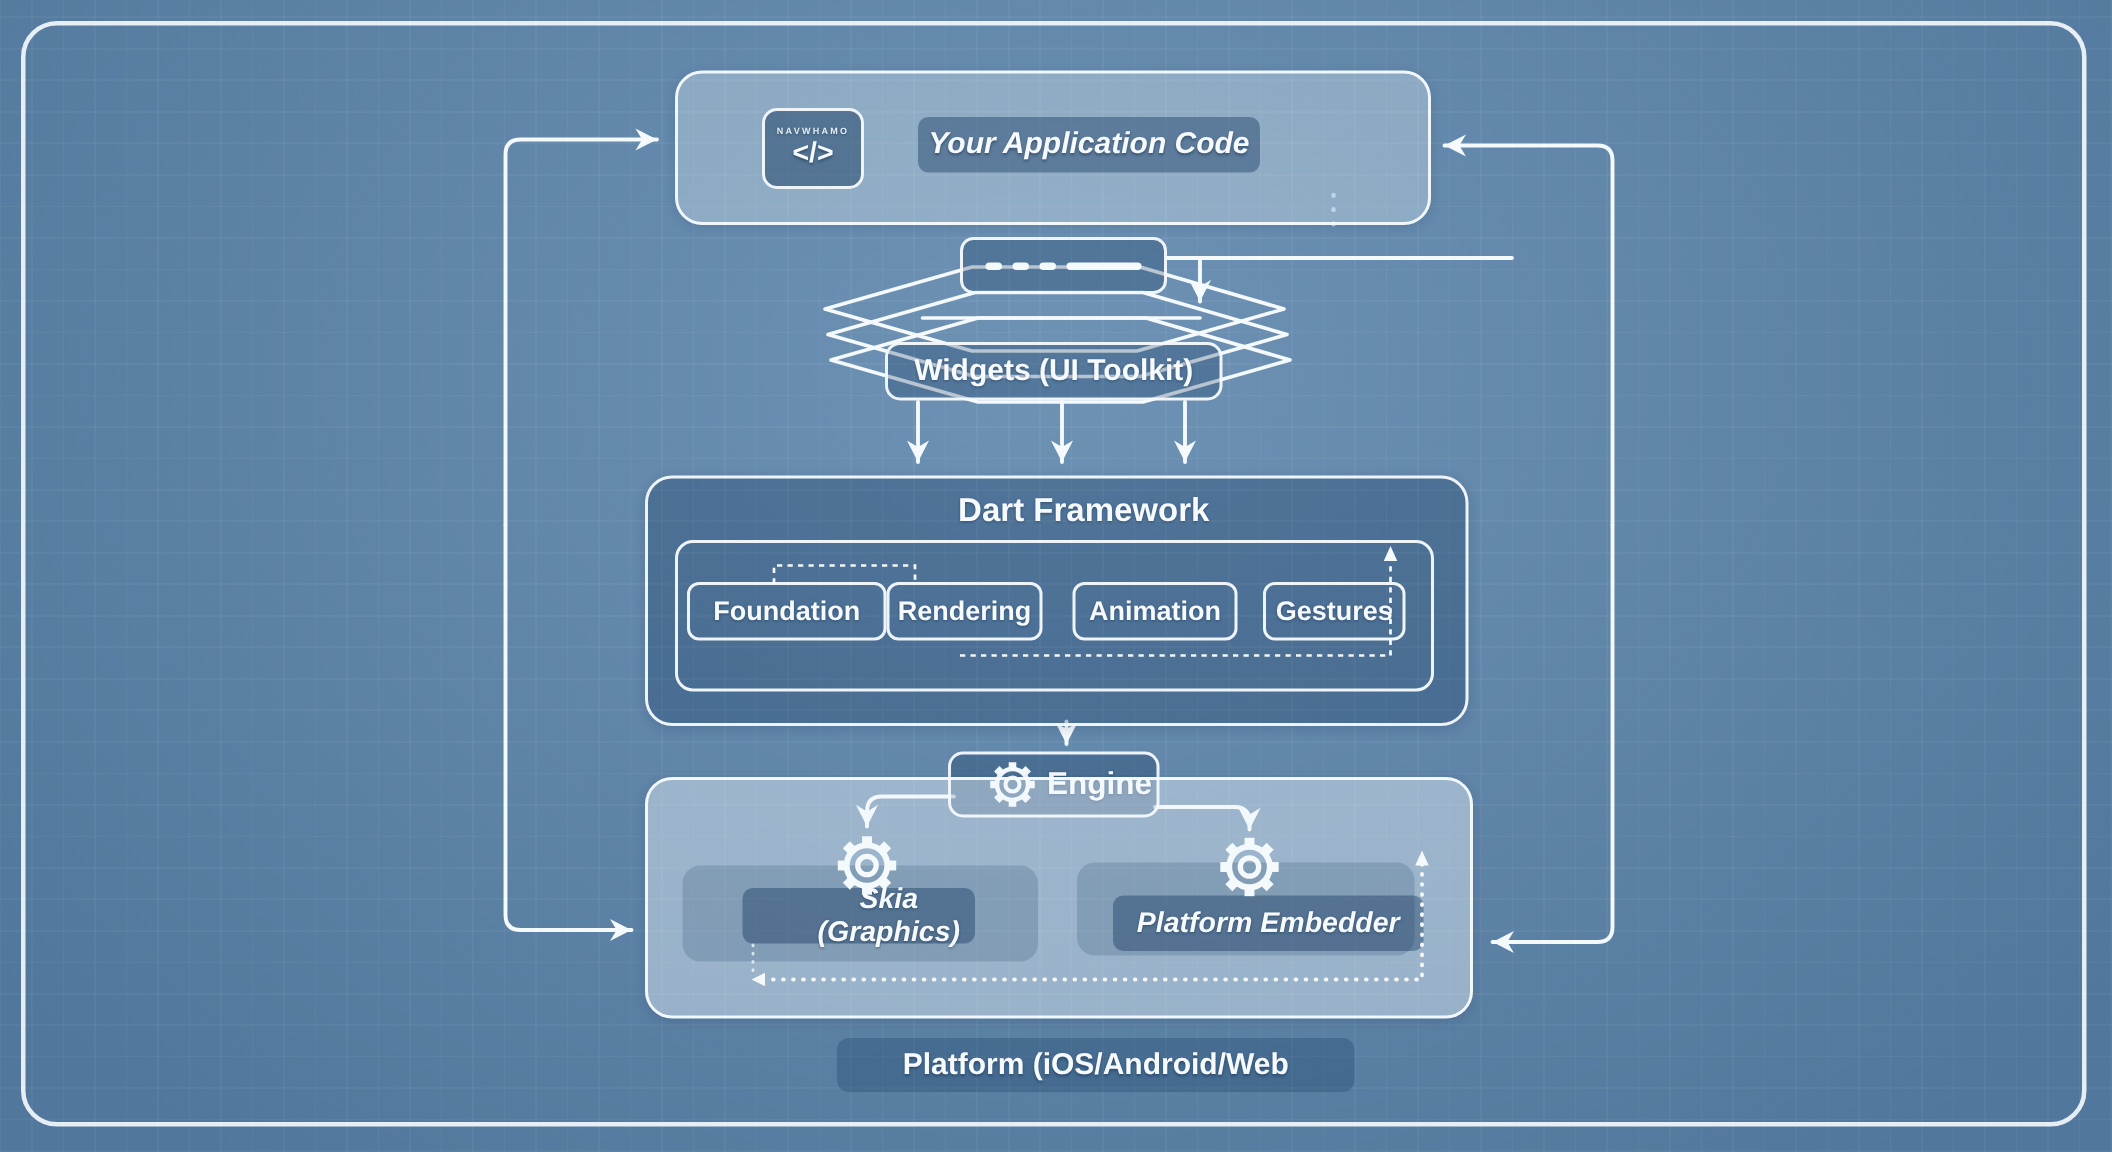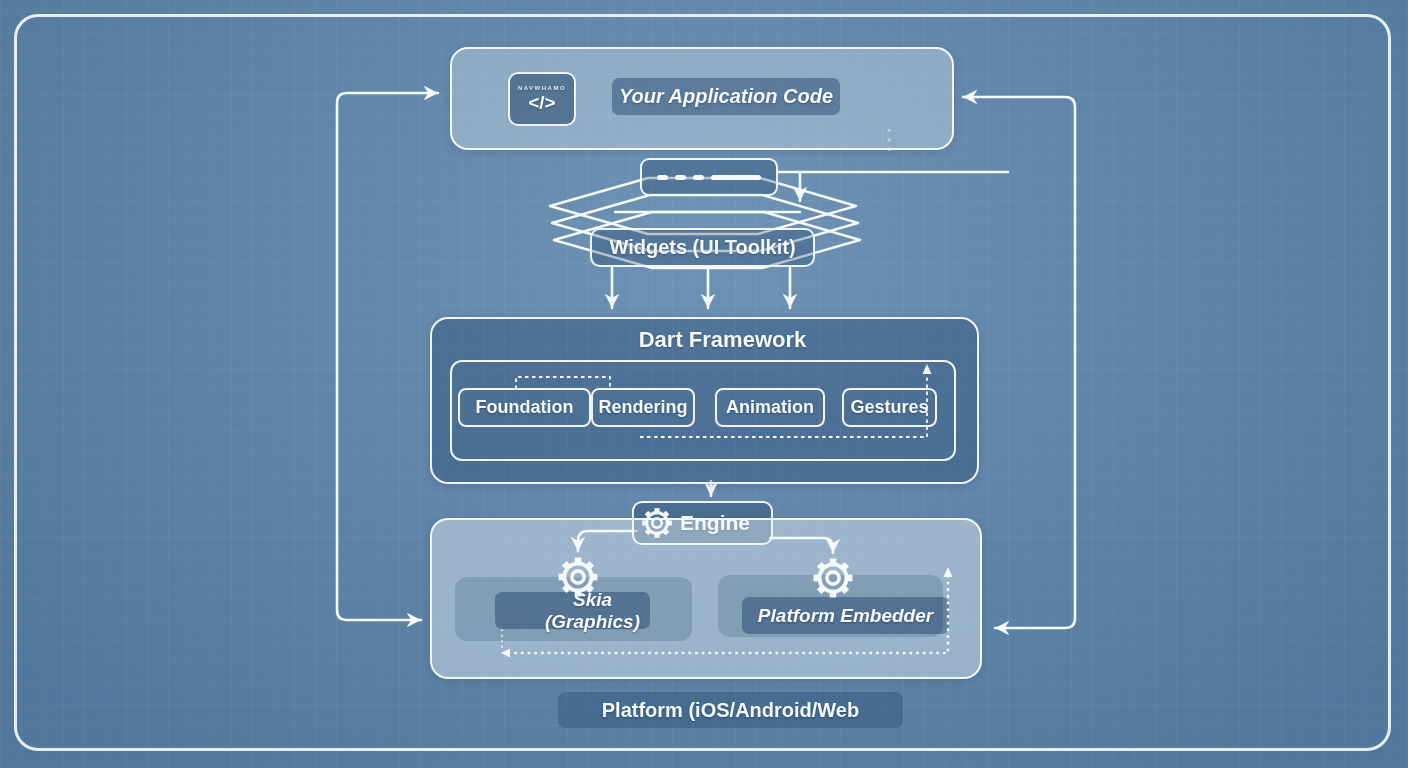--- a/index.html
+++ b/index.html
@@ -49,21 +49,21 @@
   #dart-inner{left:450px;top:360px;width:502px;height:97px;border-radius:12px;
     border:2px solid rgba(247,251,253,0.95);}
   .chip{top:388px;height:39px;border:2px solid rgba(247,251,253,0.95);
     border-radius:8px;font-size:18px;}
   #chip-foundation{left:458px;width:133px;}
   #chip-rendering{left:591px;width:104px;}
   #chip-animation{left:715px;width:110px;text-align:right;}
   #chip-gestures{left:842px;width:95px;}
 
   #engine-badge{left:632px;top:501px;width:141px;height:44px;border-radius:10px;
-    background:rgba(10,45,85,0.28);justify-content:flex-start;padding-left:5px;gap:5px;font-size:21px;}
+    background:rgba(10,45,85,0.28);justify-content:flex-start;padding-left:23px;gap:5px;font-size:21px;}
 
   #bottom-box{left:430px;top:518px;width:548px;height:157px;border-radius:18px;
     background:rgba(240,247,252,0.42);box-shadow:0 2px 8px rgba(5,25,55,0.12);}
   .card{background:rgba(10,45,85,0.17);border-radius:12px;}
   #skia-card{left:455px;top:577px;width:237px;height:64px;}
   #skia-badge{left:495px;top:592px;width:155px;height:37px;font-size:19px;padding-left:40px;}
   #emb-card{left:718px;top:575px;width:225px;height:62px;}
   #emb-badge{left:742px;top:597px;width:207px;height:37px;font-size:19px;}
 
   #platform-badge{left:558px;top:692px;width:345px;height:36px;border-radius:8px;

